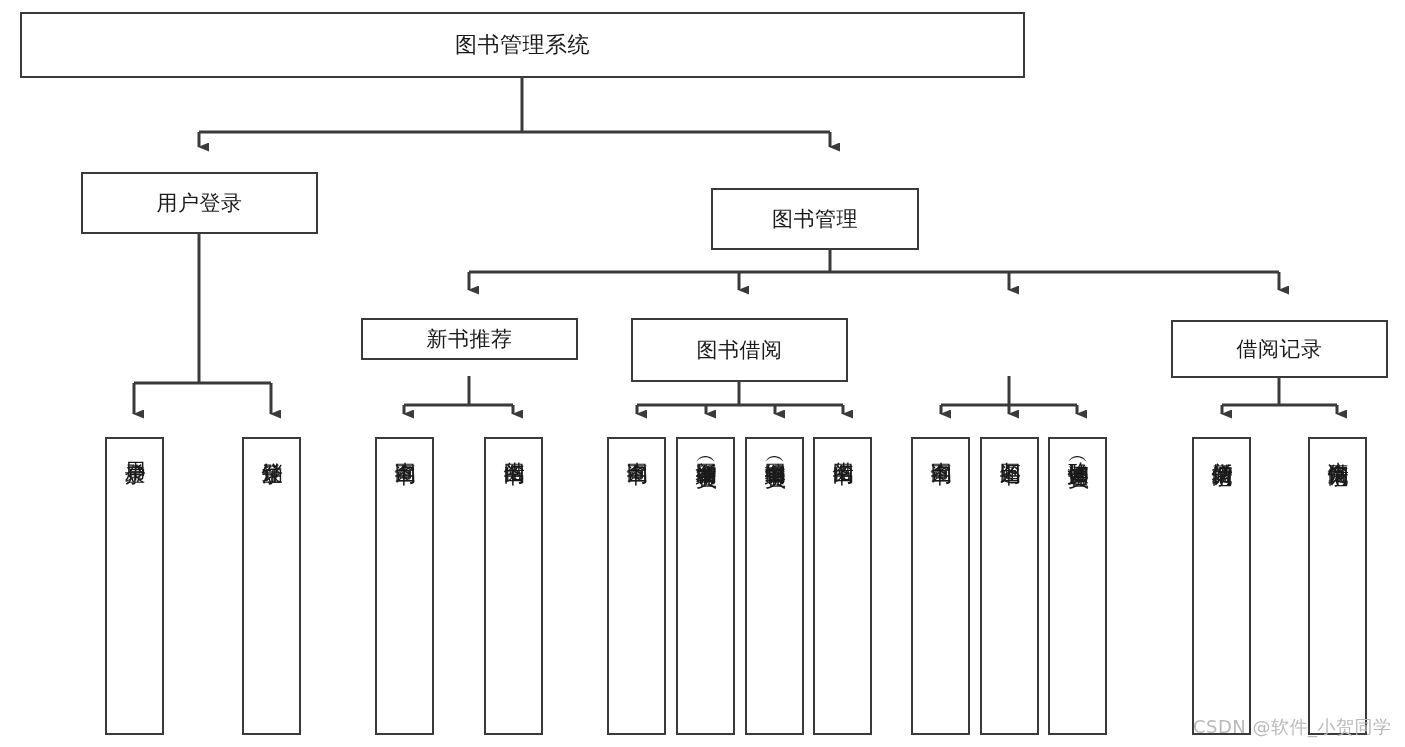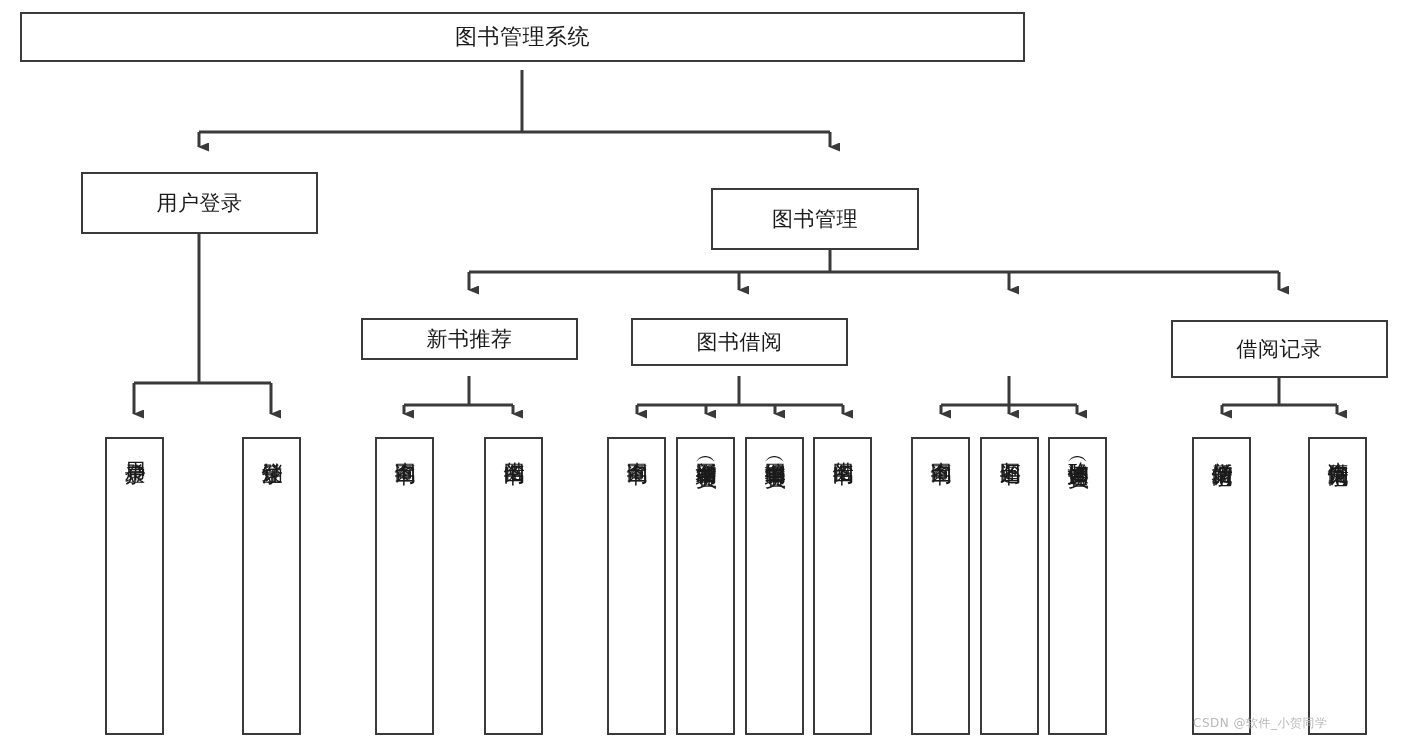--- a/index.html
+++ b/index.html
@@ -57,21 +57,21 @@
     font-size: 21px;
     line-height: 1.12;
     letter-spacing: 1px;
     white-space: nowrap;
     margin: 0 auto;
   }
   .watermark {
     position: absolute;
     left: 1193px;
     top: 715px;
-    font-size: 12px;
+    font-size: 18px;
     color: #b9b9b9;
     white-space: nowrap;
     letter-spacing: 0.5px;
   }
 </style>
 </head>
 <body>
 
 <div id="canvas">
 
@@ -118,35 +118,35 @@
       <path d="M1009,405 L1009,414" marker-end="url(#arrow)"></path>
       <path d="M1077,405 L1077,414" marker-end="url(#arrow)"></path>
 
       <path d="M1279,376 L1279,405"></path>
       <path d="M1222,405 L1337,405"></path>
       <path d="M1222,405 L1222,414" marker-end="url(#arrow)"></path>
       <path d="M1337,405 L1337,414" marker-end="url(#arrow)"></path>
     </g>
   </svg>
 
-  <div class="node h-node root" style="left:20px; top:12px; width:1005px; height:50px;">
+  <div class="node h-node root" style="left:20px; top:12px; width:1005px; height:66px;">
     <span class="node-label">图书管理系统</span>
   </div>
 
   <div class="node h-node" style="left:81px; top:172px; width:237px; height:62px;">
     <span class="node-label">用户登录</span>
   </div>
   <div class="node h-node" style="left:711px; top:188px; width:208px; height:62px;">
     <span class="node-label">图书管理</span>
   </div>
 
   <div class="node h-node" style="left:361px; top:318px; width:217px; height:42px;">
     <span class="node-label">新书推荐</span>
   </div>
-  <div class="node h-node" style="left:631px; top:318px; width:217px; height:48px;">
+  <div class="node h-node" style="left:631px; top:318px; width:217px; height:64px;">
     <span class="node-label">图书借阅</span>
   </div>
   <div class="node h-node" style="left:1171px; top:320px; width:217px; height:58px;">
     <span class="node-label">借阅记录</span>
   </div>
 
   <div class="node v-node" style="left:105px; top:437px; width:59px; height:298px;">
     <span class="node-label">用户登录</span>
   </div>
   <div class="node v-node" style="left:242px; top:437px; width:59px; height:298px;">

